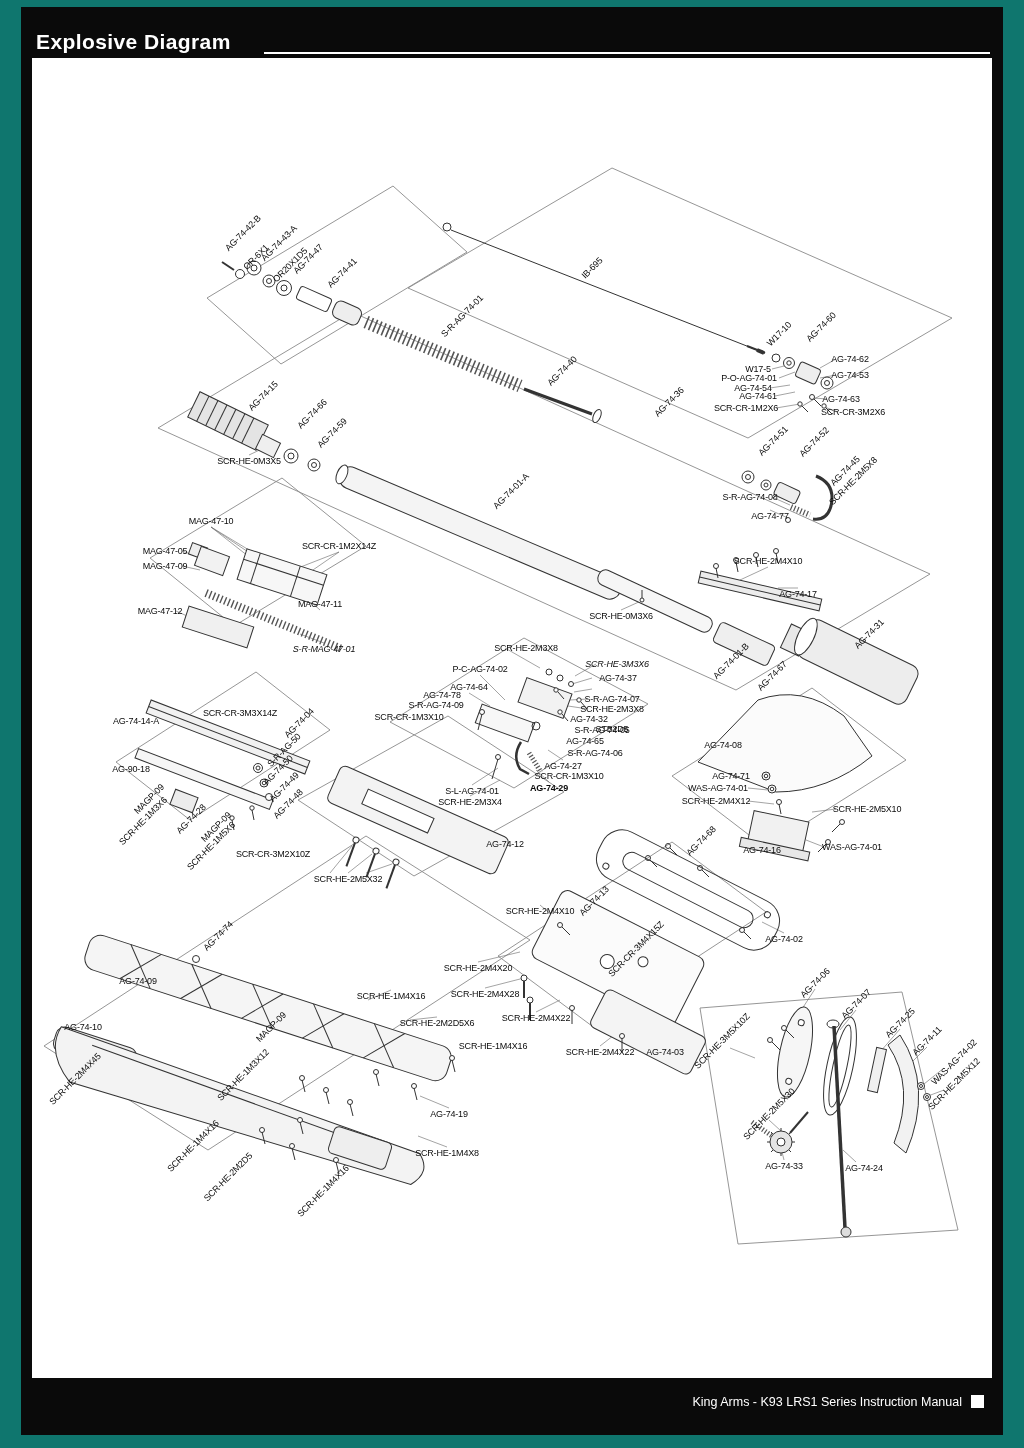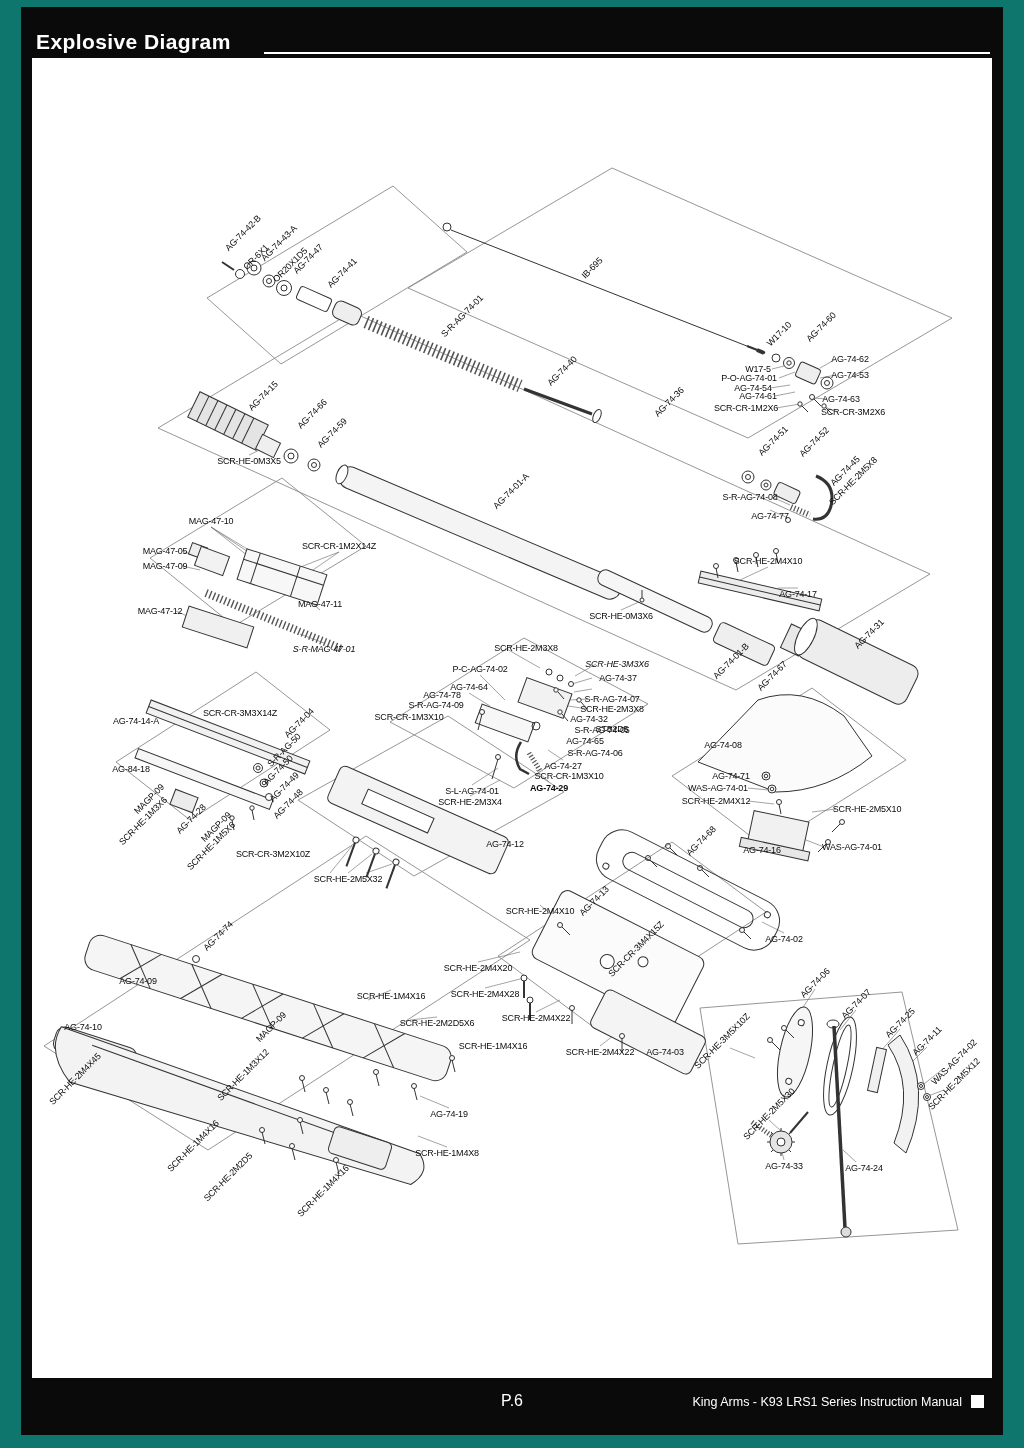--- a/index.html
+++ b/index.html
@@ -607,21 +607,21 @@
       <span class="part-label" style="left: 549px; top: 788px; transform: translate(-50%, -50%) rotate(0deg); font-weight: bold;">AG-74-29</span>
       <span class="part-label" style="left: 472px; top: 791px; transform: translate(-50%, -50%) rotate(0deg);">S-L-AG-74-01</span>
       <span class="part-label" style="left: 470px; top: 802px; transform: translate(-50%, -50%) rotate(0deg);">SCR-HE-2M3X4</span>
       <span class="part-label" style="left: 136px; top: 721px; transform: translate(-50%, -50%) rotate(0deg);">AG-74-14-A</span>
       <span class="part-label" style="left: 240px; top: 713px; transform: translate(-50%, -50%) rotate(0deg);">SCR-CR-3M3X14Z</span>
       <span class="part-label" style="left: 299px; top: 723px; transform: translate(-50%, -50%) rotate(-45deg);">AG-74-04</span>
       <span class="part-label" style="left: 284px; top: 750px; transform: translate(-50%, -50%) rotate(-45deg);">S-R-AG-50</span>
       <span class="part-label" style="left: 278px; top: 770px; transform: translate(-50%, -50%) rotate(-45deg);">AG-74-50</span>
       <span class="part-label" style="left: 284px; top: 787px; transform: translate(-50%, -50%) rotate(-45deg);">AG-74-49</span>
       <span class="part-label" style="left: 288px; top: 804px; transform: translate(-50%, -50%) rotate(-45deg);">AG-74-48</span>
-      <span class="part-label" style="left: 131px; top: 769px; transform: translate(-50%, -50%) rotate(0deg);">AG-84-18</span>
+      <span class="part-label" style="left: 131px; top: 769px; transform: translate(-50%, -50%) rotate(0deg);">AG-90-18</span>
       <span class="part-label" style="left: 149px; top: 799px; transform: translate(-50%, -50%) rotate(-45deg);">MAGP-09</span>
       <span class="part-label" style="left: 143px; top: 821px; transform: translate(-50%, -50%) rotate(-45deg);">SCR-HE-1M3X6</span>
       <span class="part-label" style="left: 191px; top: 819px; transform: translate(-50%, -50%) rotate(-45deg);">AG-74-28</span>
       <span class="part-label" style="left: 216px; top: 827px; transform: translate(-50%, -50%) rotate(-45deg);">MAGP-09</span>
       <span class="part-label" style="left: 211px; top: 846px; transform: translate(-50%, -50%) rotate(-45deg);">SCR-HE-1M5X6</span>
       <span class="part-label" style="left: 273px; top: 854px; transform: translate(-50%, -50%) rotate(0deg);">SCR-CR-3M2X10Z</span>
       <span class="part-label" style="left: 348px; top: 879px; transform: translate(-50%, -50%) rotate(0deg);">SCR-HE-2M5X32</span>
       <span class="part-label" style="left: 505px; top: 844px; transform: translate(-50%, -50%) rotate(0deg);">AG-74-12</span>
       <span class="part-label" style="left: 723px; top: 745px; transform: translate(-50%, -50%) rotate(0deg);">AG-74-08</span>
       <span class="part-label" style="left: 731px; top: 776px; transform: translate(-50%, -50%) rotate(0deg);">AG-74-71</span>
@@ -659,16 +659,15 @@
       <span class="part-label" style="left: 900px; top: 1023px; transform: translate(-50%, -50%) rotate(-45deg);">AG-74-25</span>
       <span class="part-label" style="left: 927px; top: 1041px; transform: translate(-50%, -50%) rotate(-45deg);">AG-74-11</span>
       <span class="part-label" style="left: 954px; top: 1062px; transform: translate(-50%, -50%) rotate(-45deg);">WAS-AG-74-02</span>
       <span class="part-label" style="left: 954px; top: 1084px; transform: translate(-50%, -50%) rotate(-45deg);">SCR-HE-2M5X12</span>
       <span class="part-label" style="left: 722px; top: 1041px; transform: translate(-50%, -50%) rotate(-45deg);">SCR-HE-3M5X10Z</span>
       <span class="part-label" style="left: 769px; top: 1114px; transform: translate(-50%, -50%) rotate(-45deg);">SCR-HE-2M5X30</span>
       <span class="part-label" style="left: 784px; top: 1166px; transform: translate(-50%, -50%) rotate(0deg);">AG-74-33</span>
       <span class="part-label" style="left: 864px; top: 1168px; transform: translate(-50%, -50%) rotate(0deg);">AG-74-24</span>
     </div>
 
-  <div class="footer-page">P.6</div>
   <div class="footer-manual">King Arms - K93 LRS1 Series Instruction Manual</div>
   <div class="footer-square"></div>
 </div>
 
 </body></html>

